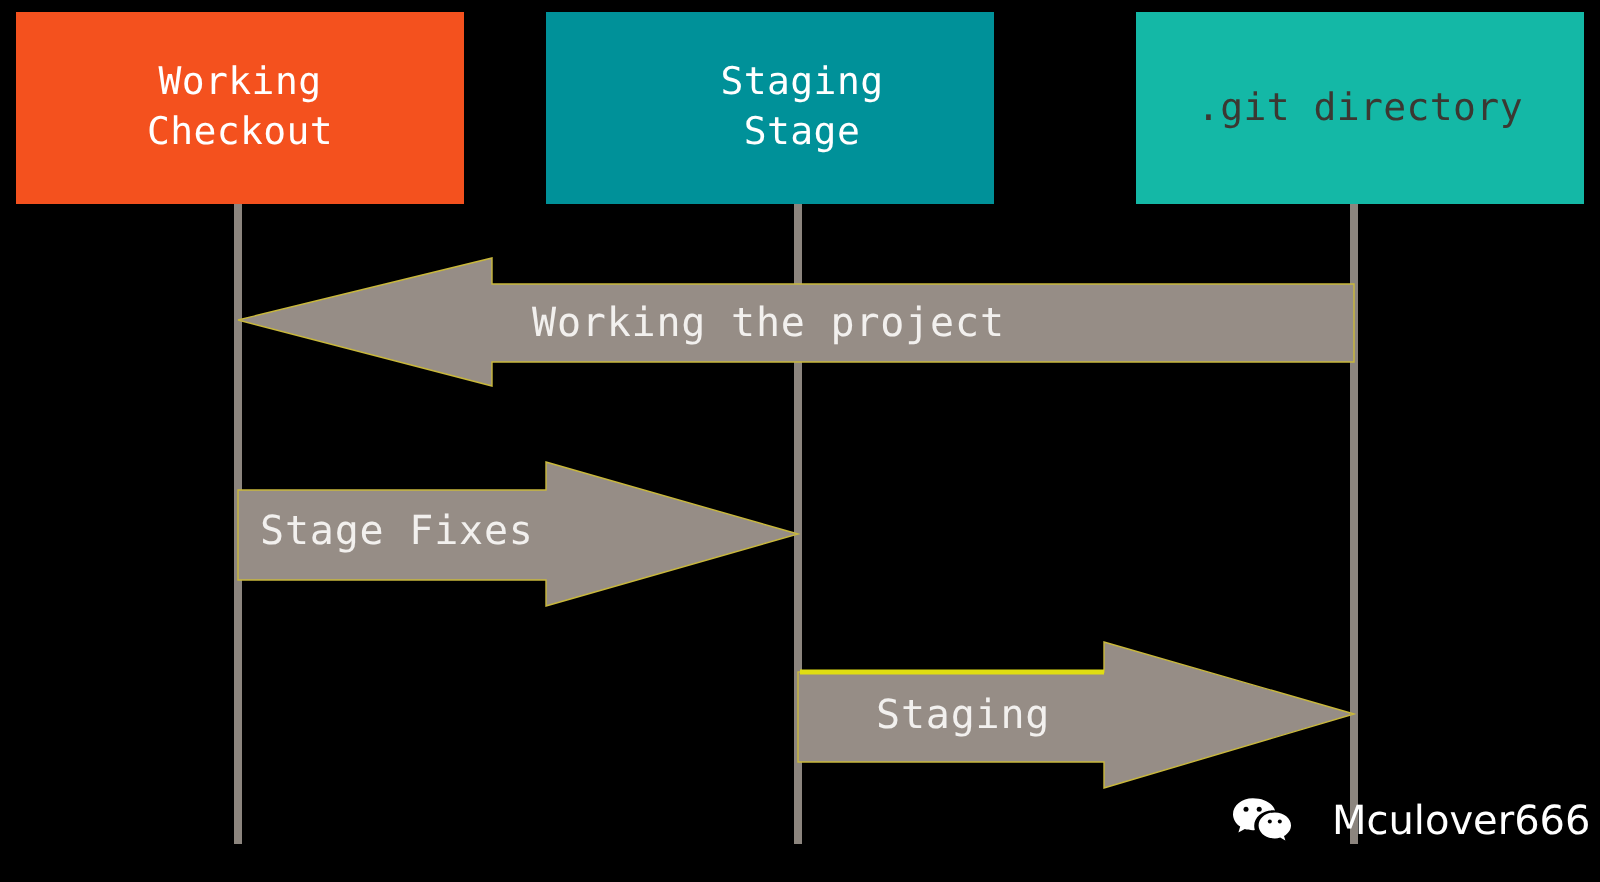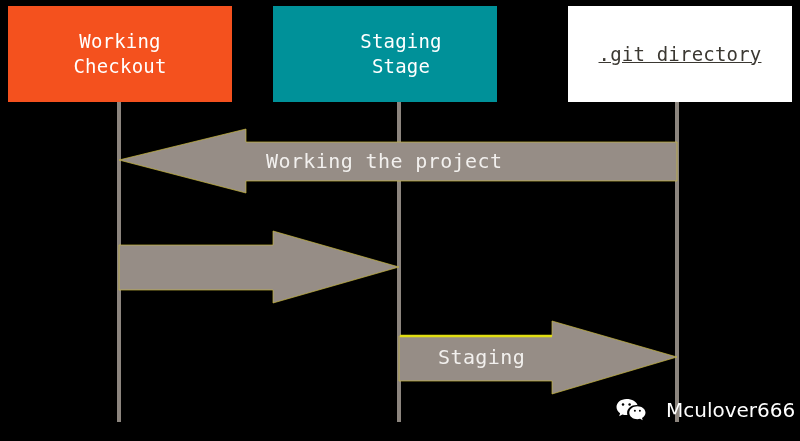--- a/index.html
+++ b/index.html
@@ -35,21 +35,21 @@
     letter-spacing: 0.2px;
     text-align: center;
     box-sizing: border-box;
   }
   .node-line {
     display: block;
     white-space: pre;
   }
   #box-working    { left: 8px;   background: #F4511E; color: #FFFFFF; }
   #box-staging    { left: 273px; background: #009199; color: #FFFFFF; padding-left: 32px; }
-  #box-repository { left: 568px; background: #ffffff; color: #3B3832; text-decoration: underline; }
+  #box-repository { left: 568px; background: #14b8a6; color: #3B3832; }
 
   
   .lifeline {
     position: absolute;
     top: 83px;
     width: 4px;
     height: 339px;
     background: #8C857E;
   }
   #lifeline-working    { left: 117px; }
@@ -118,20 +118,21 @@
     <polygon class="arrow-shape" points="119,160 246,129 246,142 677,142 677,181 246,181 246,193"></polygon>
 
     <polygon class="arrow-shape" points="399,267 273,231 273,245 119,245 119,290 273,290 273,303"></polygon>
 
     <polygon class="arrow-shape" points="677,357 552,321 552,336 399,336 399,381 552,381 552,394"></polygon>
 
     <line class="arrow-accent" x1="400" y1="336" x2="552" y2="336"></line>
   </svg>
 
   <div class="arrow-label" id="label-checkout">Working the project</div>
+  <div class="arrow-label" id="label-stage">Stage Fixes</div>
   <div class="arrow-label" id="label-commit">Staging</div>
 
   <div class="node-box" id="box-working">
     <span class="node-line">Working</span>
     <span class="node-line">Checkout</span>
   </div>
 
   <div class="node-box" id="box-staging">
     <span class="node-line">Staging</span>
     <span class="node-line">Stage</span>

